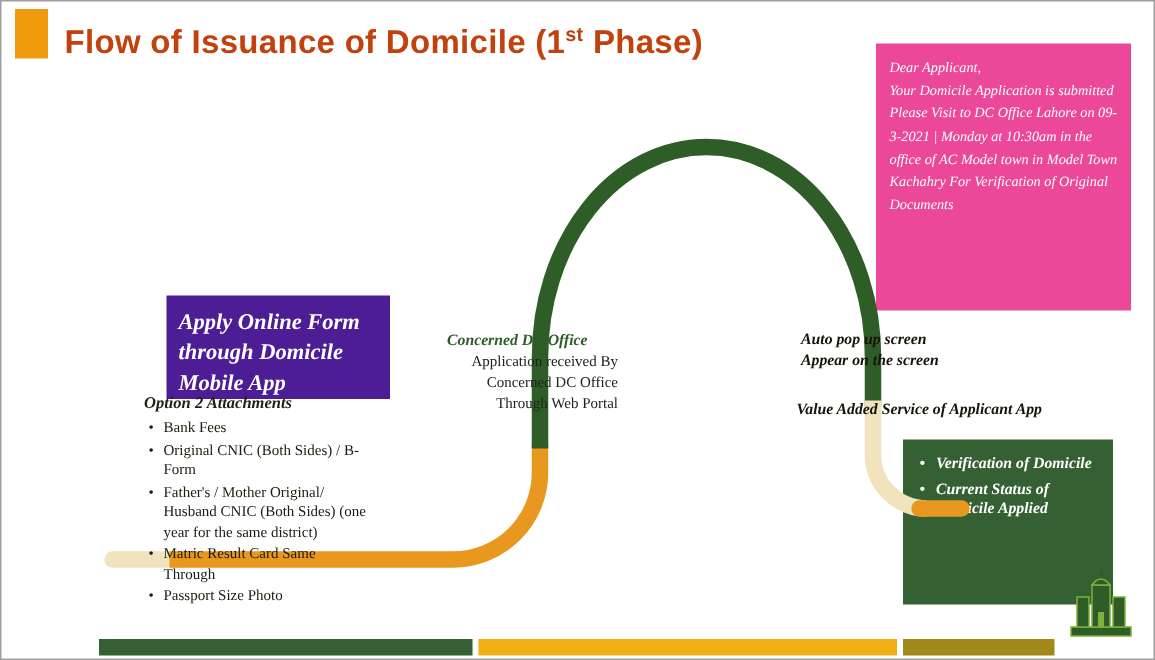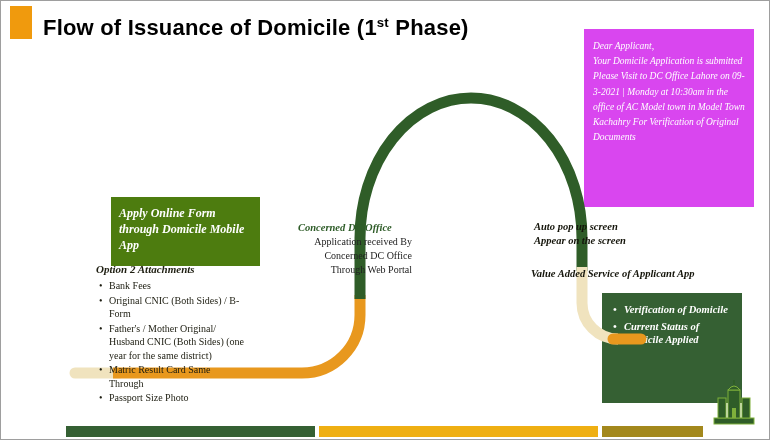--- a/index.html
+++ b/index.html
@@ -11,35 +11,35 @@
   
   .layer-box{z-index:1;}
   .flow-svg{position:absolute;left:0;top:0;z-index:2;pointer-events:none;}
   .layer-text{z-index:3;}
 
   .corner-accent{position:absolute;left:9px;top:5px;width:22px;height:33px;background:#F09A0D;z-index:3;}
 
   .slide-title{
     position:absolute;left:42px;top:14px;margin:0;z-index:3;
     font-family:"Liberation Sans", sans-serif;font-weight:bold;
-    font-size:22px;color:#000000;letter-spacing:0.2px;
+    font-size:22px;color:#c2410c;letter-spacing:0.2px;
   }
   .slide-title sup{font-size:60%;}
 
   .notice-box{
     position:absolute;left:583px;top:28px;width:170px;height:178px;
-    background:#d946ef;color:#ffffff;box-sizing:border-box;
+    background:#ec4899;color:#ffffff;box-sizing:border-box;
     padding:10px 9px;font-style:italic;font-size:9.5px;line-height:1.6;
   }
   .notice-box .u{}
 
   .apply-box{
     position:absolute;left:110px;top:196px;width:149px;height:69px;
-    background:#4d7c0f;color:#ffffff;box-sizing:border-box;
-    padding:8px 8px;font-style:italic;font-weight:bold;font-size:12px;line-height:1.35;
+    background:#4c1d95;color:#ffffff;box-sizing:border-box;
+    padding:8px 8px;font-style:italic;font-weight:bold;font-size:15px;line-height:1.35;
   }
 
   .attachments{position:absolute;left:95px;top:262px;width:175px;z-index:3;}
   .att-head{font-weight:bold;font-style:italic;font-size:11px;color:#1F1F12;}
   .att-list{list-style:none;margin:4px 0 0 0;padding:0;width:148px;
     font-size:10px;color:#1C1C10;line-height:1.35;}
   .att-list li{position:relative;padding-left:13px;margin:0 0 1px 0;}
   .att-list li::before{content:"\2022";position:absolute;left:3px;top:0;}
 
   .dc-office{position:absolute;left:297px;top:221px;width:114px;z-index:3;}

